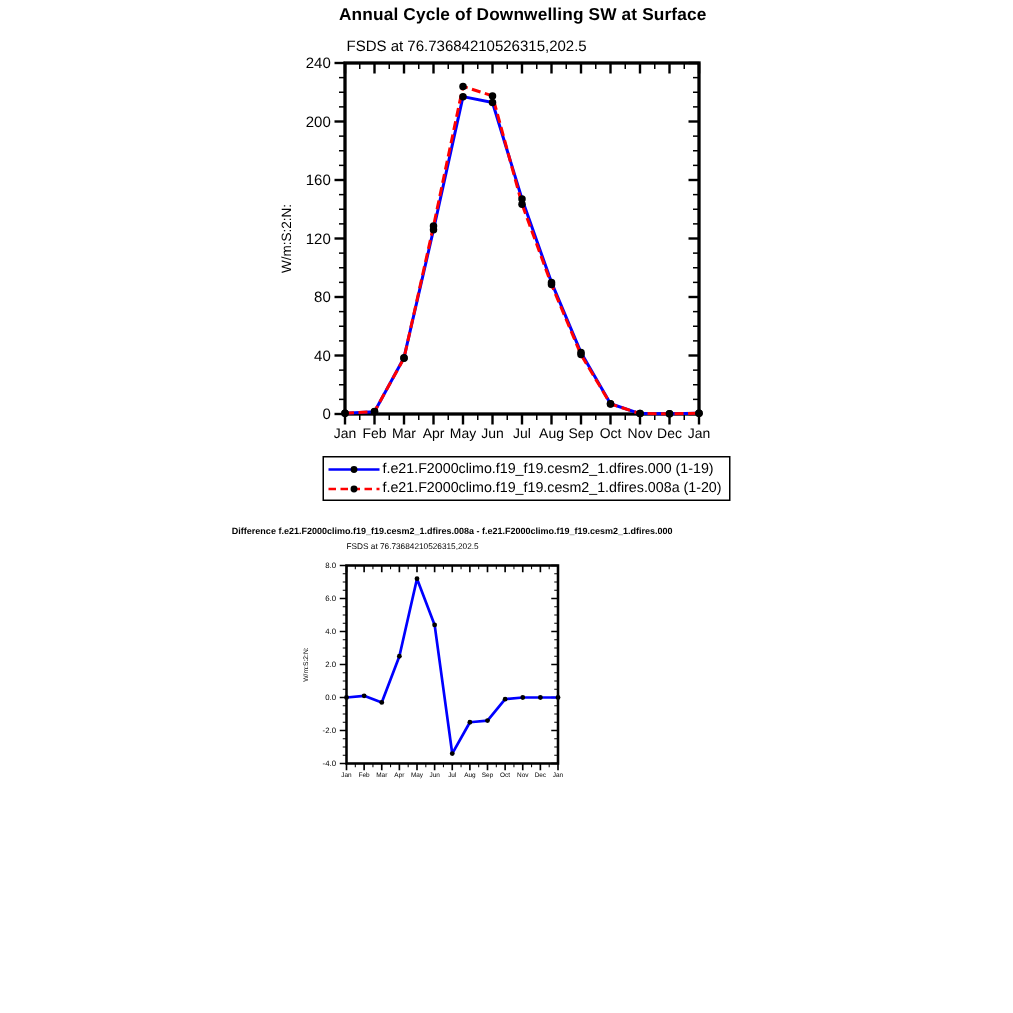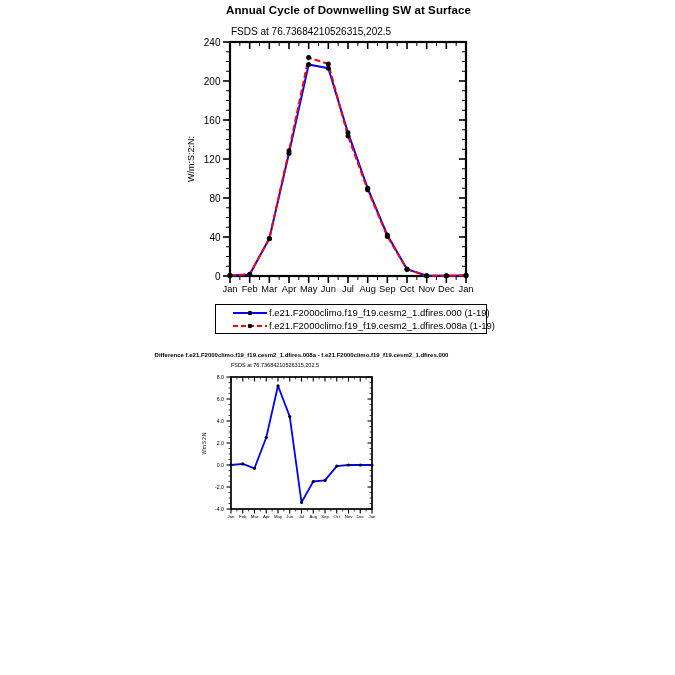--- a/index.html
+++ b/index.html
@@ -7,21 +7,21 @@
               font-family:"Liberation Sans", sans-serif; color:#000; }
   .canvas { position:relative; width:553px; height:675px; background:#fff; }
   .abs { position:absolute; }
   .main-title { top:4px; left:11px; width:675px; text-align:center;
                 font-size:11.5px; font-weight:bold; letter-spacing:0.1px; }
   .main-subtitle { top:26px; left:231px; font-size:10px; }
   .main-ylabel { top:159px; left:191px; font-size:9px; white-space:nowrap;
                  transform:translate(-50%,-50%) rotate(-90deg); }
   .legend { top:304px; left:215px; width:272px; height:30px;
             border:1.2px solid #000; display:flex; flex-direction:column;
-            justify-content:center; padding:1px 0 1px 16px; background:#fff; }
+            justify-content:center; padding:1px 0 1px 2px; background:#fff; }
   .legend-row { display:flex; align-items:center; height:13px; }
   .legend-row svg { flex:0 0 36px; }
   .legend-label { font-size:9.5px; white-space:nowrap; margin-left:1px; }
   .diff-title { top:352px; left:0px; width:603px; text-align:center;
                 font-size:6px; font-weight:bold; white-space:nowrap; }
   .diff-subtitle { top:362px; left:231px; font-size:5.5px; }
   .diff-ylabel { top:443px; left:204px; font-size:4.5px; white-space:nowrap;
                  transform:translate(-50%,-50%) rotate(-90deg); }
   svg.chart { position:absolute; left:0; }
   #main-chart { top:0; }
@@ -206,21 +206,21 @@
         <line class="lg-line" x1="1" y1="6" x2="35" y2="6" stroke-width="1.8" stroke="#0000ff"></line>
         <circle class="lg-dot" cx="18" cy="6" r="2.3" fill="#000000"></circle>
       </svg>
       <span class="legend-label">f.e21.F2000climo.f19_f19.cesm2_1.dfires.000 (1-19)</span>
     </div>
     <div class="legend-row">
       <svg width="36" height="12" viewBox="0 0 36 12">
         <line class="lg-line" x1="1" y1="6" x2="35" y2="6" stroke-width="1.8" stroke="#ff0000" stroke-dasharray="5,3"></line>
         <circle class="lg-dot" cx="18" cy="6" r="2.3" fill="#000000"></circle>
       </svg>
-      <span class="legend-label">f.e21.F2000climo.f19_f19.cesm2_1.dfires.008a (1-19)</span>
+      <span class="legend-label">f.e21.F2000climo.f19_f19.cesm2_1.dfires.008a (1-20)</span>
     </div>
   </div>
 
   <div class="abs diff-title">Difference f.e21.F2000climo.f19_f19.cesm2_1.dfires.008a - f.e21.F2000climo.f19_f19.cesm2_1.dfires.000</div>
 
   <div class="abs diff-subtitle">FSDS at 76.73684210526315,202.5</div>
 
   <div class="abs diff-ylabel">W/m:S:2:N:</div>
 
   <svg id="diff-chart" class="chart" width="675" height="330" viewBox="0 345 675 330">

